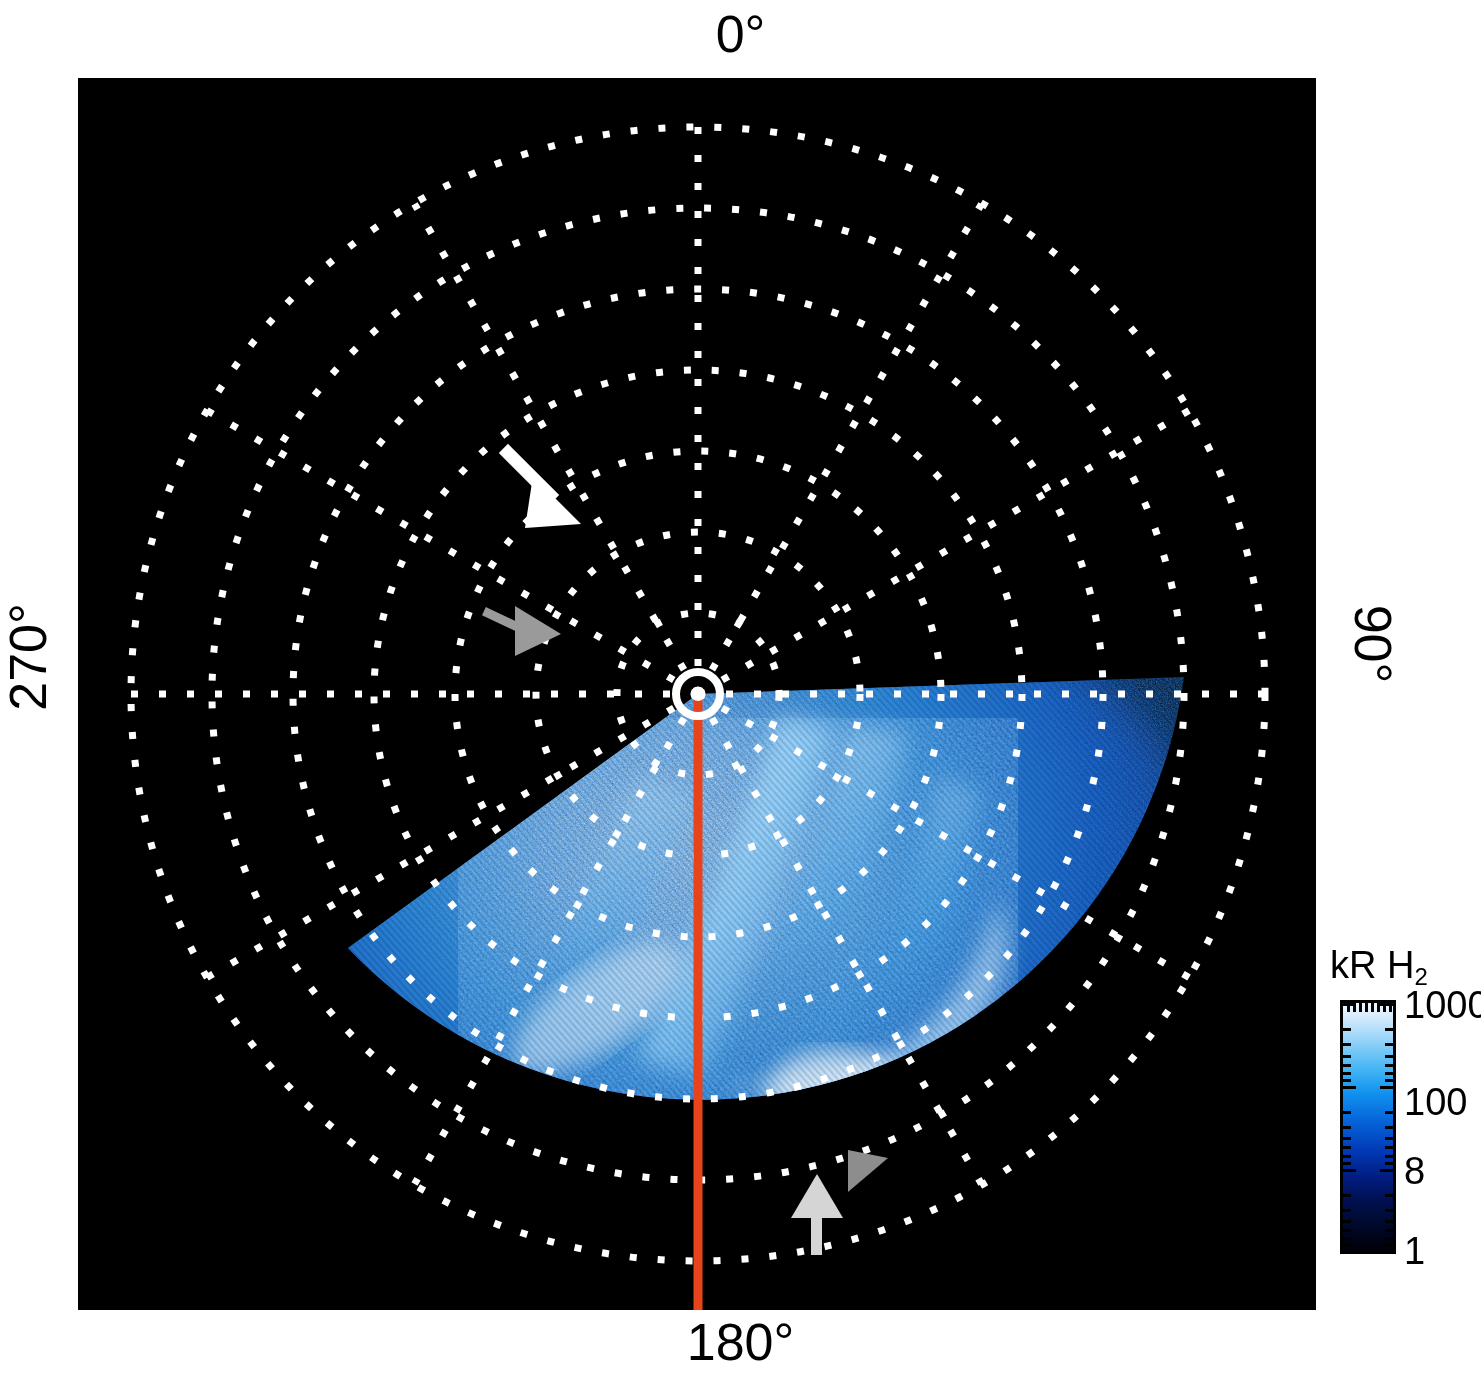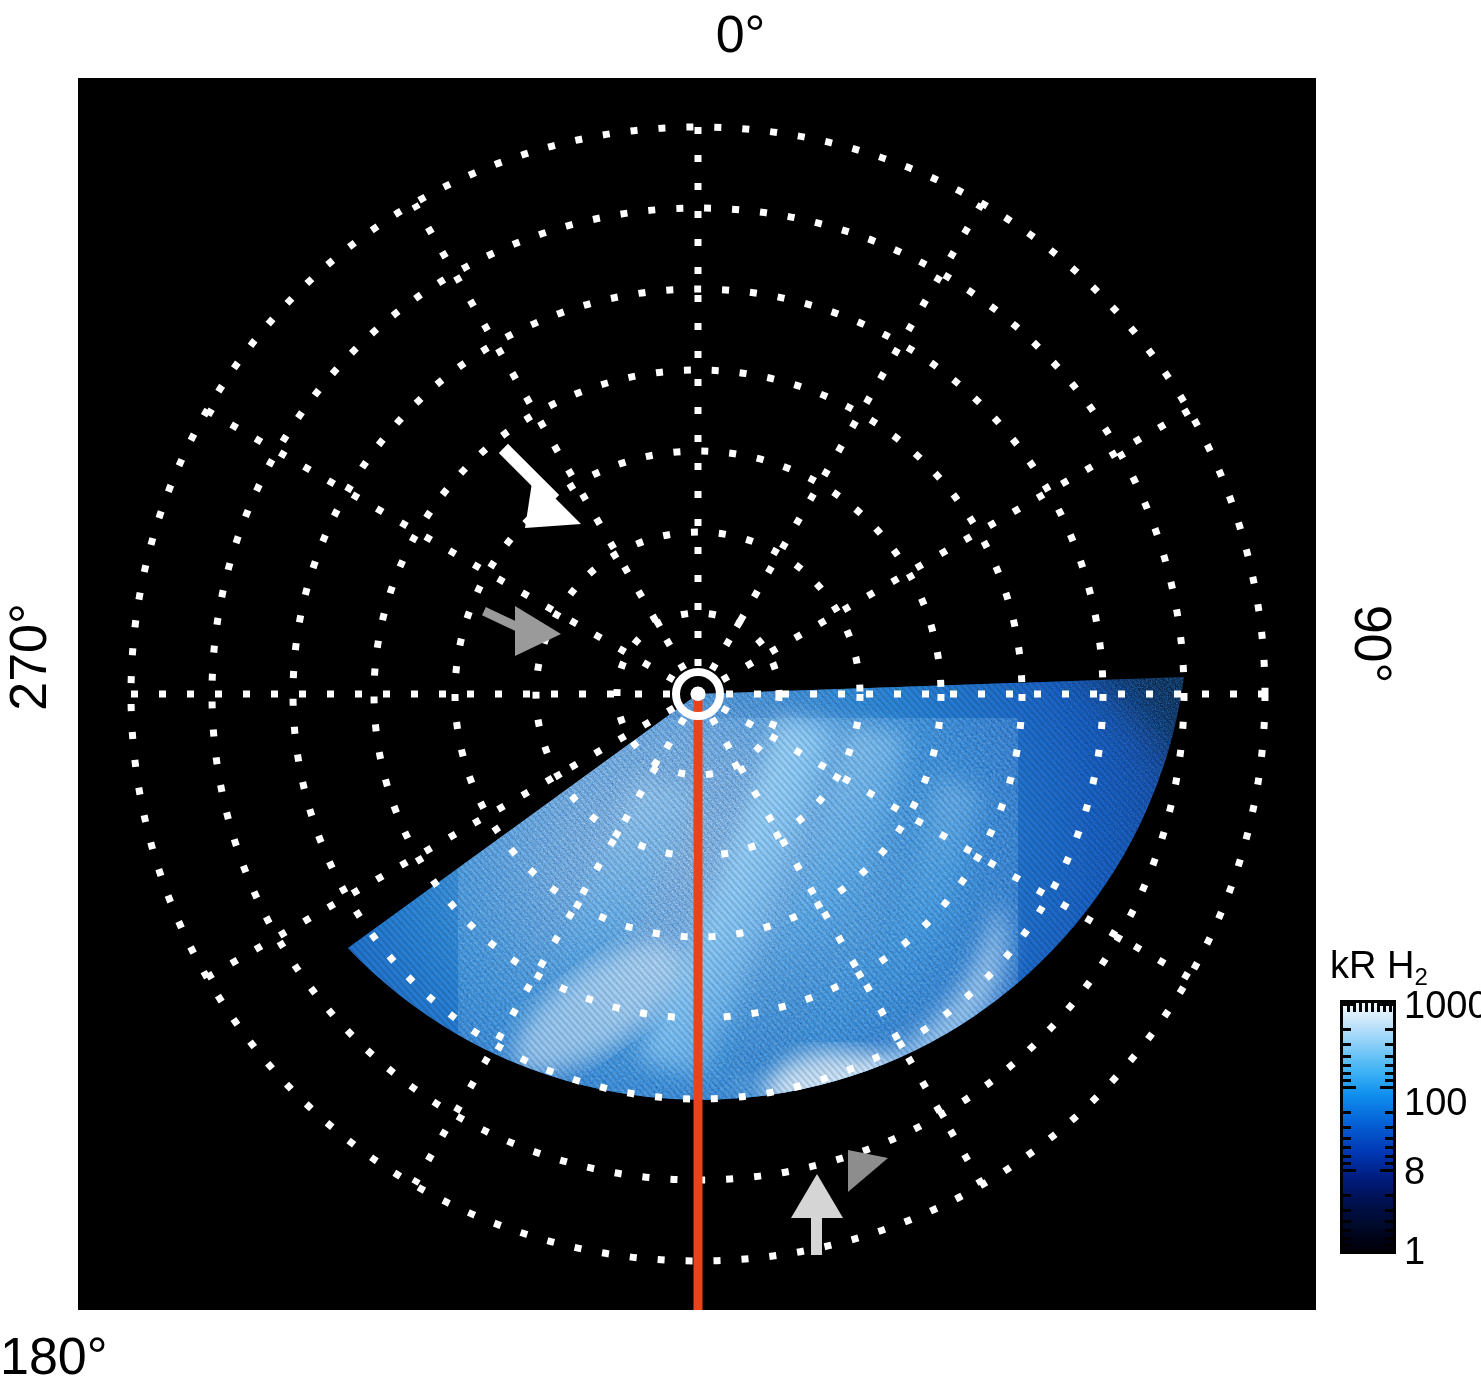--- a/index.html
+++ b/index.html
@@ -12,21 +12,21 @@
   
   #plot-panel{position:absolute;left:78px;top:78px;width:1238px;height:1232px;
               background:#000;overflow:hidden;}
 
   #polar-svg{position:absolute;left:0;top:0;width:1238px;height:1232px;}
 
   
   .angle-label{position:absolute;font-size:52px;line-height:1;color:#000;
                letter-spacing:0px;white-space:nowrap;}
   #label-0{left:0;top:8px;width:1481px;text-align:center;}
-  #label-180{left:0;top:1316px;width:1481px;text-align:left;margin-top:14px;}
+  #label-180{left:0;top:1316px;width:1481px;text-align:center;}
   #label-270{left:-62px;top:631px;width:180px;text-align:center;
              transform:rotate(-90deg);transform-origin:center center;}
   #label-90{left:1283px;top:618px;width:180px;text-align:center;
             transform:rotate(90deg);transform-origin:center center;}
 
   
   #colorbar-group{position:absolute;left:1318px;top:944px;width:163px;height:380px;}
   #colorbar-title{position:absolute;left:12px;top:0px;font-size:38px;white-space:nowrap;text-align:right;}
   #colorbar-title .sub{font-size:24px;vertical-align:-7px;}
   #colorbar-box{position:absolute;left:22px;top:56px;width:56px;height:254px;

